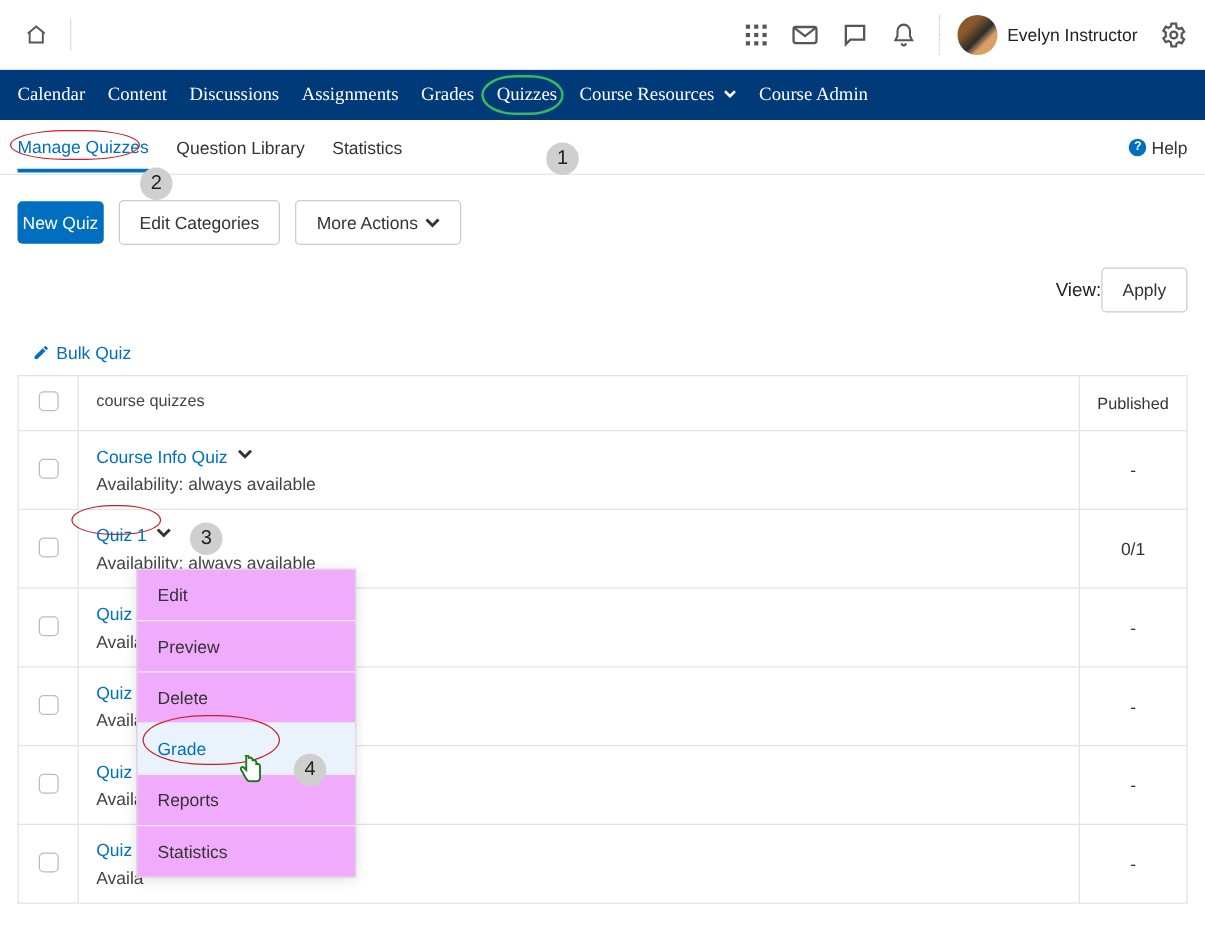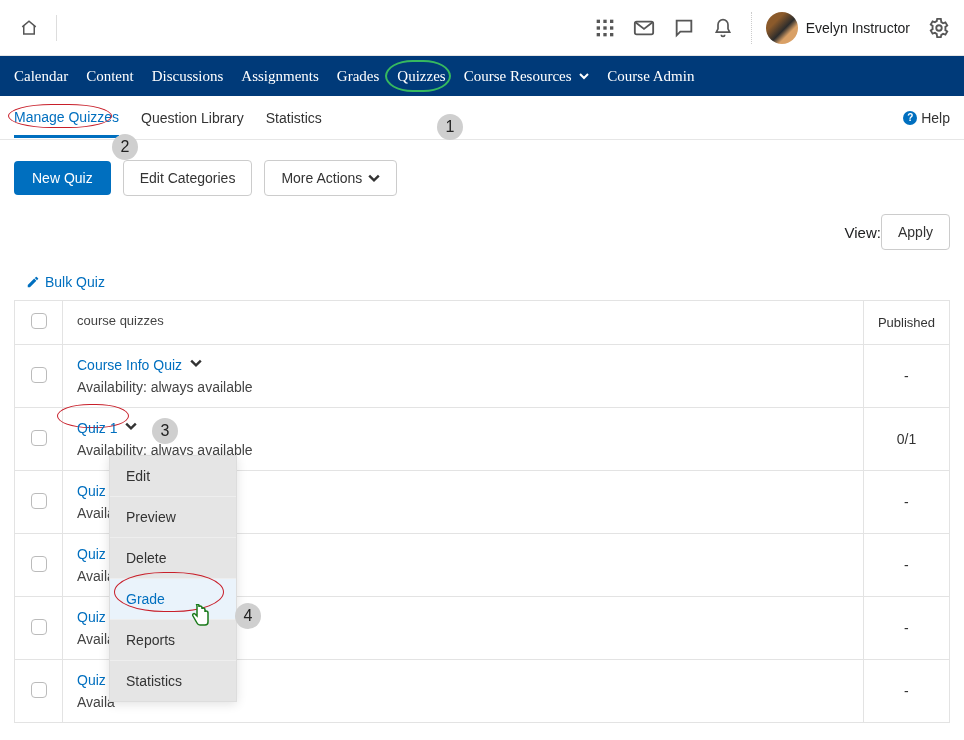--- a/index.html
+++ b/index.html
@@ -18,40 +18,40 @@
   .chev-white { display:inline-block; margin-left:4px; }
   .nav-quizzes-ring { position: absolute; border: 2px solid #36b95f; border-radius: 50%/60%; width: 66px; height: 32px; left: 385px; top: 4px; pointer-events:none; }
   .step-badge { width: 26px; height: 26px; border-radius: 50%; background: #cfcfcf; color: #222; font-weight: 400; font-size: 16px; display: flex; align-items: center; justify-content: center; position: absolute; z-index: 30; pointer-events:none;}
   .subnav { display: flex; align-items: center; height: 44px; padding: 0 14px; gap: 22px; position: relative; border-bottom: 1px solid #e6e6e6;}
   .subnav a { color: #333; font-size: 14px; text-decoration: none; cursor: pointer; }
   .subnav a.active { color: #006fbf; border-bottom: 3px solid #006fbf; padding-bottom: 10px; margin-bottom: -11px; }
   .manage-ring { position: absolute; border: 1.5px solid #c81f2a; border-radius: 50%/60%; width: 104px; height: 24px; left: 8px; top: 8px; pointer-events:none;}
   .help-link { margin-left: auto; color: #006fbf; font-size: 13px; display:flex; align-items:center; gap:4px;}
   .help-circle { width:14px;height:14px;border-radius:50%;background:#006fbf;color:#fff;font-size:10px;display:flex;align-items:center;justify-content:center;font-weight:bold;}
   .toolbar { display: flex; align-items: center; gap: 12px; padding: 20px 14px 10px; }
-  .btn-primary { background: #006fbf; color: #fff; border: none; border-radius: 4px; padding: 9px 18px; font-size: 14px; cursor: pointer; }
+  .btn-primary { background: #006fbf; color: #fff; border: none; border-radius: 4px; padding: 9px 4px; font-size: 14px; cursor: pointer; }
   .btn-secondary { background: #fff; color: #333; border: 1px solid #ccc; border-radius: 4px; padding: 9px 16px; font-size: 14px; cursor: pointer; display:flex;align-items:center;gap:6px;}
   .viewrow { display: flex; align-items: center; justify-content: flex-end; padding: 8px 14px 18px; }
   .viewrow label { font-size: 15px; }
   .select { border: 1px solid #ccc; border-radius: 4px; display: flex; align-items: center; }
   .select input { border: none; padding: 9px 12px; width: 150px; font-size:14px; outline:none; background:transparent;}
   .select .caret { border-left: 1px solid #ccc; padding: 9px 10px; color:#555;}
   .bulk { padding: 6px 26px 10px; }
   .bulk a { color: #006fbf; font-size: 14px; text-decoration: none; display:flex;align-items:center;gap:5px;}
   table.quiz-table { width: calc(100% - 28px); margin: 0 14px; border-collapse: collapse; border: 1px solid #d8d8d8; }
   .quiz-table th, .quiz-table td { border: 1px solid #e3e3e3; padding: 12px 14px; vertical-align: top; }
   .quiz-table th { font-weight: 400; font-size: 13px; color: #444; text-align: left; background:#fff;}
   .quiz-table th.pub, .quiz-table td.pub { text-align: center; width: 78px; vertical-align: middle; color:#333;}
   .quiz-table td.cbcell, .quiz-table th.cbcell { width: 48px; text-align: center; vertical-align: middle;}
   .cb { width: 16px; height: 16px; border: 1px solid #bbb; border-radius: 4px; display: inline-block; background:#fff;}
   .quiz-name { color: #006fbf; font-size: 14px; display:inline-flex; align-items:flex-start; gap:8px; cursor:pointer;}
   .avail { color: #444; font-size: 14px; margin-top: 6px; }
   .row-rel { position: relative; }
   .quiz1-ring { position:absolute; border:1.5px solid #c81f2a; border-radius:50%/55%; width:72px; height:24px; left:-6px; top:-4px; pointer-events:none;}
-  .ctx-menu { position: absolute; left: 109px; top: 455px; width: 128px; background: #e5e5e5; border: 1px solid #ddd; box-shadow: 0 2px 10px rgba(0,0,0,.12); z-index: 20; }
+  .ctx-menu { position: absolute; left: 109px; top: 455px; width: 176px; background: #f0abfc; border: 1px solid #ddd; box-shadow: 0 2px 10px rgba(0,0,0,.12); z-index: 20; }
   .ctx-menu .mi { padding: 12px 16px; font-size: 14px; color: #333; border-top: 1px solid #eee; cursor:pointer; position:relative;}
   .ctx-menu .mi:first-child { border-top: none; }
   .ctx-menu .mi.hover { background: #eaf3fb; color: #006fbf; }
   .grade-ring { position:absolute; border:1.5px solid #c81f2a; border-radius:50%/55%; width:110px; height:40px; left:114px; top:572px; pointer-events:none; z-index:25;}
   .cursor-hand { position:absolute; left:190px; top:604px; z-index:26; pointer-events:none;}
   svg { display: block; }
   .chev { display:inline-block;}
   .content-wrap { position: relative; padding-bottom: 34px;}
 </style>
 </head>

